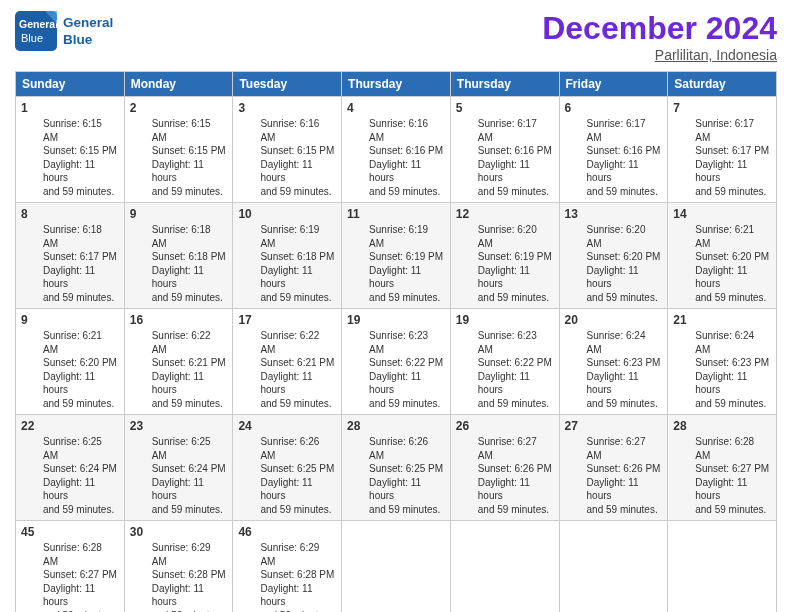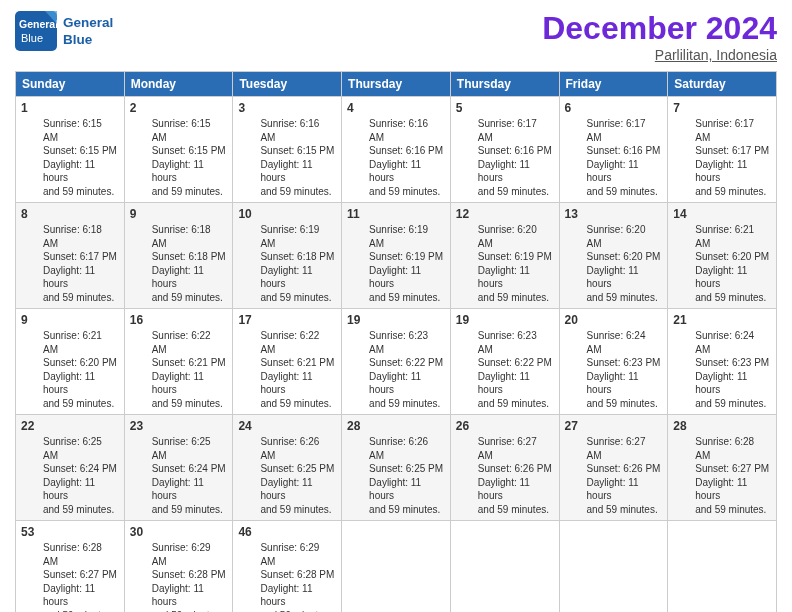--- a/index.html
+++ b/index.html
@@ -285,21 +285,21 @@
         </td>
           <td>
           <span class="day-num">28</span>
           <div class="day-info">
             Sunrise: 6:28 AM<br>Sunset: 6:27 PM<br>Daylight: 11 hours <br>and 59 minutes.
           </div>
         </td>
         </tr>
         <tr>
           <td>
-          <span class="day-num">53</span>
+          <span class="day-num">45</span>
           <div class="day-info">
             Sunrise: 6:28 AM<br>Sunset: 6:27 PM<br>Daylight: 11 hours <br>and 59 minutes.
           </div>
         </td>
           <td>
           <span class="day-num">30</span>
           <div class="day-info">
             Sunrise: 6:29 AM<br>Sunset: 6:28 PM<br>Daylight: 11 hours <br>and 59 minutes.
           </div>
         </td>

